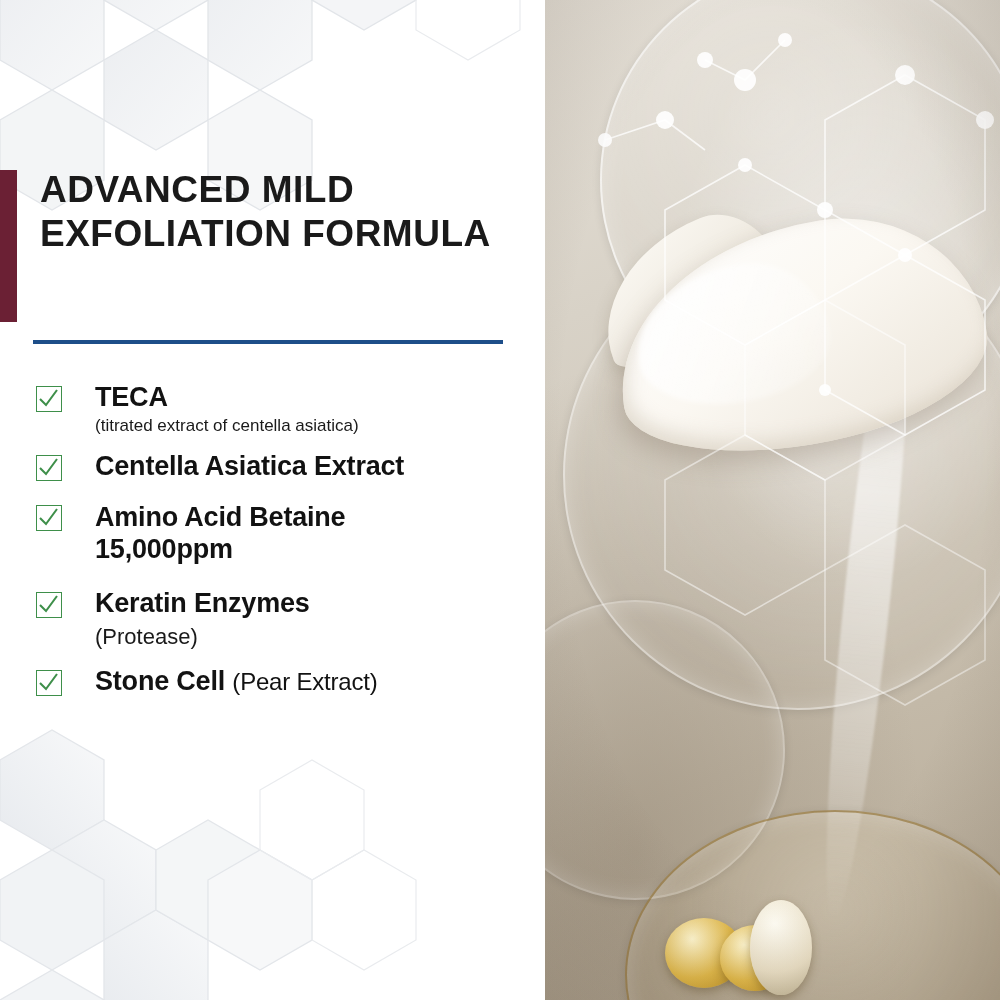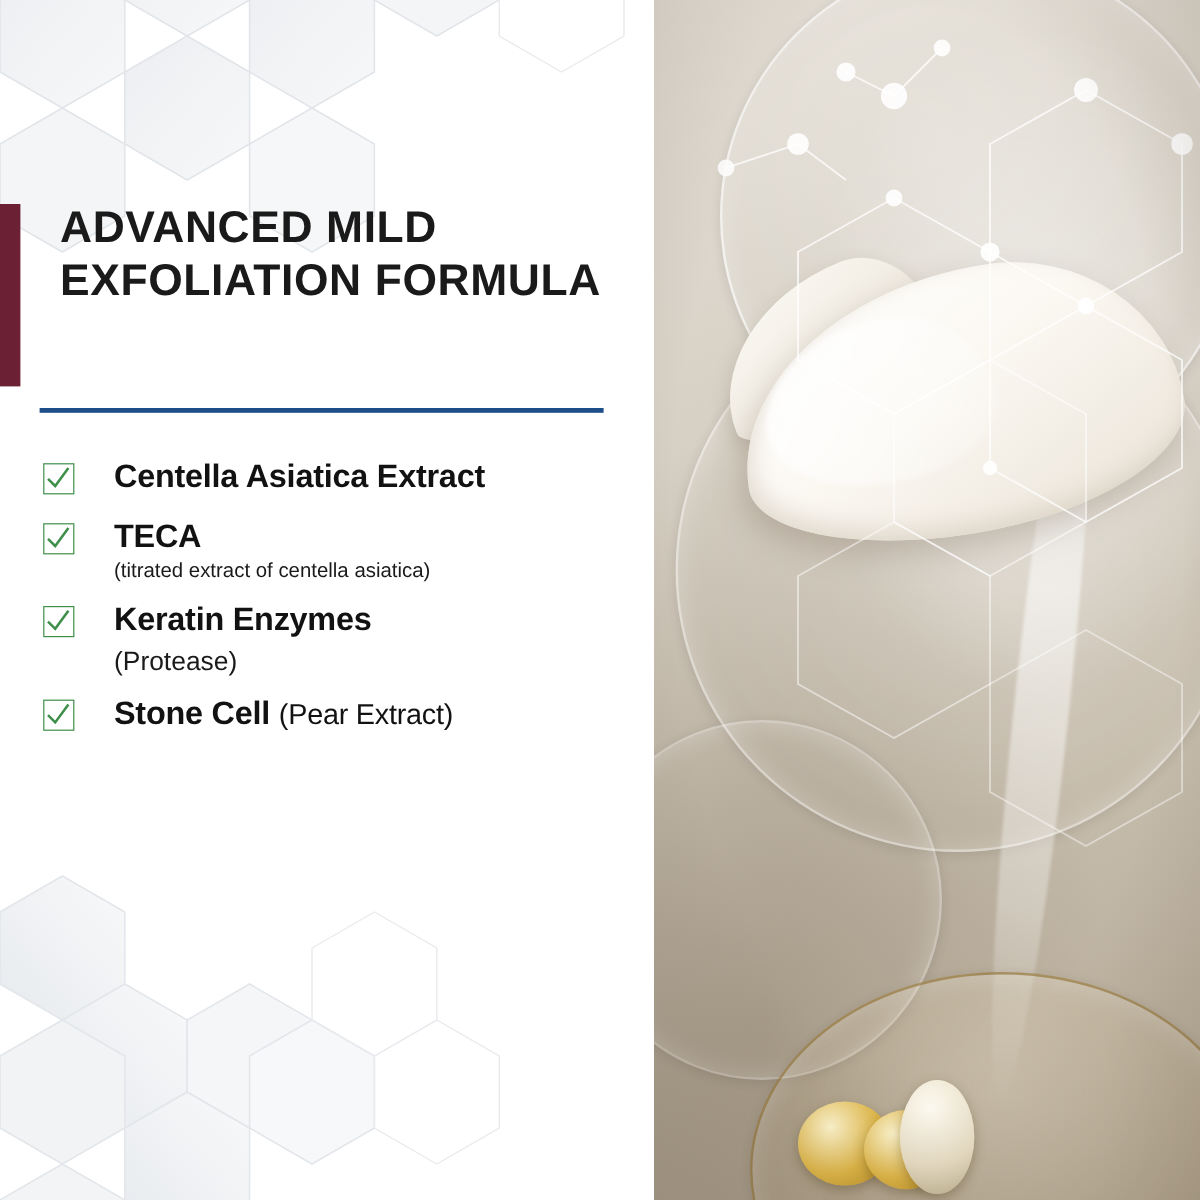--- a/index.html
+++ b/index.html
@@ -46,21 +46,21 @@
     position: absolute;
     left: 0;
     top: 170px;
     width: 17px;
     height: 152px;
     background: #6b2034;
   }
 
   .title {
     position: absolute;
-    left: 50px;
+    left: 40px;
     top: 168px;
     width: 470px;
     font-size: 37px;
     font-weight: bold;
     line-height: 1.18;
     letter-spacing: 0.5px;
     color: #1a1a1a;
     text-transform: uppercase;
   }
 
@@ -278,43 +278,54 @@
     <div class="content">
 
       <div class="accent-bar"></div>
 
       <div class="title">ADVANCED MILD EXFOLIATION FORMULA</div>
 
       <div class="divider"></div>
 
       <div class="list">
 
+        <div class="item">
+          <span class="check">
+            <svg width="23" height="23" viewBox="0 0 23 23">
+                <path d="M3 12 L9 18 L20 3" fill="none" stroke="#3e8f4a" stroke-width="2.1"></path>
+              </svg>
+          </span>
+          <div class="main-line">
+            <span>TECA</span>
+          </div>
+          <div class="sub-line">(titrated extract of centella asiatica)</div>
+        </div>
+
         <div class="item" style="margin-bottom:18px;">
           <span class="check">
             <svg width="23" height="23" viewBox="0 0 23 23">
                 <path d="M3 12 L9 18 L20 3" fill="none" stroke="#3e8f4a" stroke-width="2.1"></path>
               </svg>
           </span>
           <div class="main-line">
             <span>Centella Asiatica Extract</span>
           </div>
         </div>
 
-        <div class="item">
-          <span class="check">
-            <svg width="23" height="23" viewBox="0 0 23 23">
-                <path d="M3 12 L9 18 L20 3" fill="none" stroke="#3e8f4a" stroke-width="2.1"></path>
-              </svg>
-          </span>
-          <div class="main-line">
-            <span>TECA</span>
-          </div>
-          <div class="sub-line">(titrated extract of centella asiatica)</div>
-        </div>
-
+        <div class="item two-line" style="margin-bottom:22px;">
+          <span class="check">
+            <svg width="23" height="23" viewBox="0 0 23 23">
+                <path d="M3 12 L9 18 L20 3" fill="none" stroke="#3e8f4a" stroke-width="2.1"></path>
+              </svg>
+          </span>
+          <div class="main-line">
+            <span>Amino Acid Betaine</span>
+          </div>
+          <div class="main-line">15,000ppm</div>
+        </div>
 
         <div class="item">
           <span class="check">
             <svg width="23" height="23" viewBox="0 0 23 23">
                 <path d="M3 12 L9 18 L20 3" fill="none" stroke="#3e8f4a" stroke-width="2.1"></path>
               </svg>
           </span>
           <div class="main-line">
             <span>Keratin Enzymes</span>
           </div>

